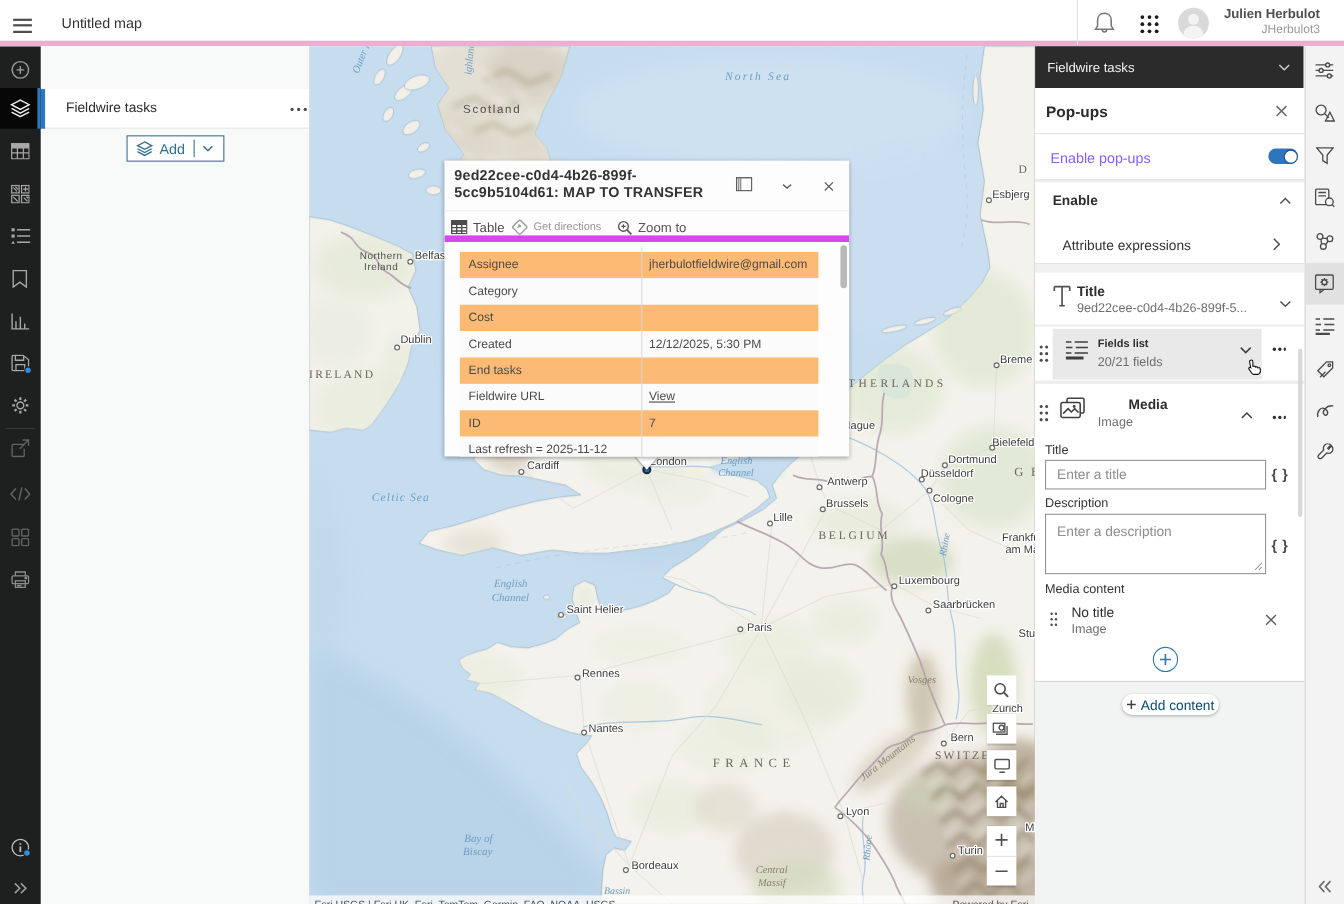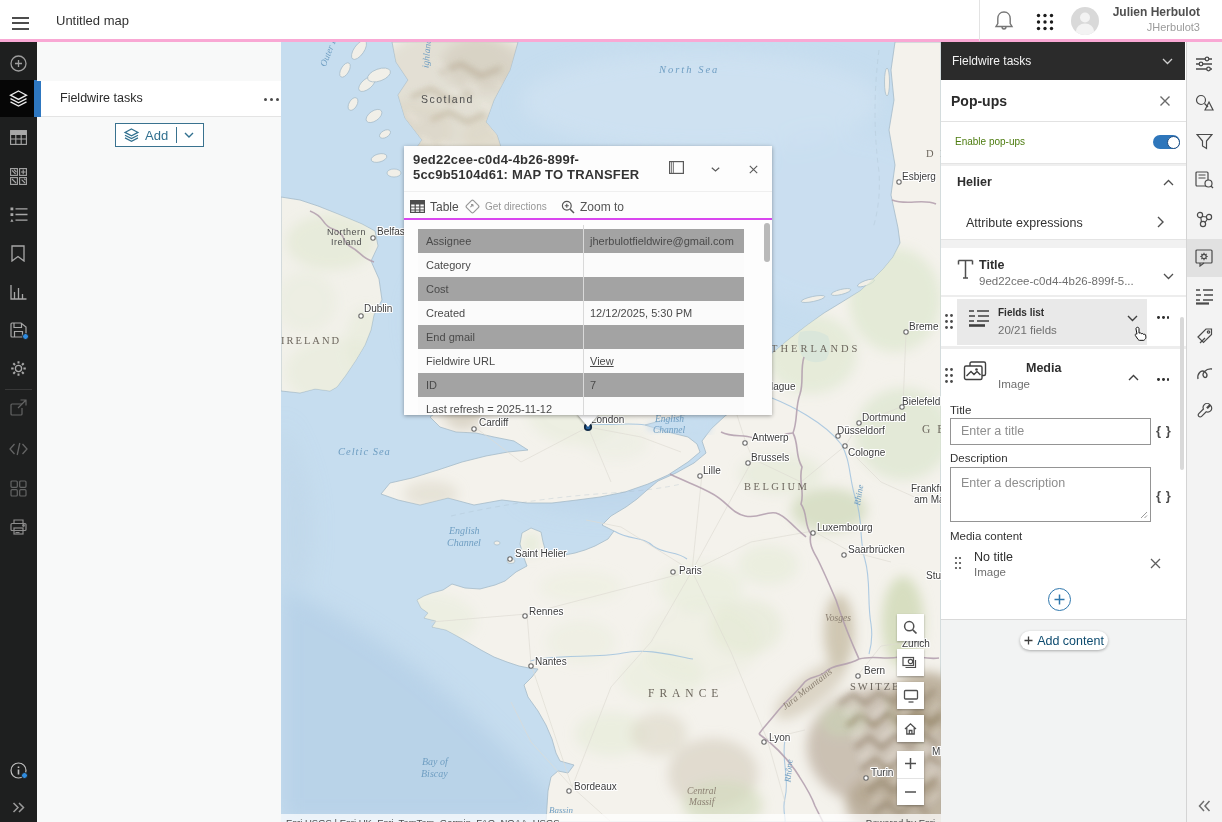--- a/index.html
+++ b/index.html
@@ -1,20 +1,20 @@
 <!DOCTYPE html>
 <html><head>
 <meta charset="utf-8">
 <style>
   * { margin:0; padding:0; box-sizing:border-box; }
   html,body { width:1222px; height:822px; overflow:hidden; font-family:"Liberation Sans", sans-serif; background:#fff; }
   .abs { position:absolute; }
   #stage { position:relative; width:1222px; height:822px; }
   
-  #topbar { left:0; top:0; width:1222px; height:42px; background:#fff; border-bottom:3px solid #f9a8d4; z-index:30; }
+  #topbar { left:0; top:0; width:1222px; height:42px; background:#fff; border-bottom:5px solid #f9a8d4; z-index:30; }
   #hamb div { width:17px; height:2px; background:#4d4d4d; margin:3.5px 0; }
   #titleTxt { left:56px; top:13px; font-size:13px; color:#323232; }
   #hdrDivider { left:979px; top:0; width:1px; height:41px; background:#e3e3e3; }
   #userName { right:22px; top:5px; text-align:right; }
   #userName .n { font-size:12px; color:#4f4f4f; font-weight:700; }
   #userName .u { font-size:11px; color:#9b9b9b; margin-top:2px; }
   #avatar { left:1071px; top:7px; width:28px; height:28px; border-radius:50%; background:#d9d9d9; overflow:hidden; }
   
   #leftrail { left:0; top:42px; width:37px; height:780px; background:#1e1f1f; z-index:20; }
   
@@ -31,25 +31,25 @@
   #addBtn .sep { width:1px; height:16px; background:#39728f; margin-left:8px; }
   
   #map { left:281px; top:42px; width:660px; height:780px; background:#c6ddef; overflow:hidden; z-index:1; }
   .mapbtn { position:absolute; width:27px; height:27px; background:#fff; box-shadow:0 1px 2px rgba(0,0,0,.3); display:flex; align-items:center; justify-content:center; z-index:6; }
   #attrib { left:0; top:772px; width:660px; height:8px; background:rgba(255,255,255,.72); z-index:7; overflow:hidden; }
   #attrib .l { position:absolute; left:5px; top:3px; font-size:9.5px; color:#4a4a4a; }
   #attrib .r { position:absolute; right:6px; top:3px; font-size:9.5px; color:#4a4a4a; }
   
   #popup { left:404px; top:146px; width:368px; height:269px; background:#fdfdfd; box-shadow:0 1px 4px rgba(0,0,0,.35); z-index:10; overflow:hidden; }
   #popup .ttl { position:absolute; left:9px; top:7px; width:320px; font-size:13px; line-height:14.5px; font-weight:700; color:#333; white-space:nowrap; letter-spacing:.2px; }
-  #pActions { position:absolute; left:0; top:45px; width:368px; height:29px; border-top:1px solid #efefef; border-bottom:2px solid #d946ef; display:flex; align-items:center; }
+  #pActions { position:absolute; left:0; top:45px; width:368px; height:29px; border-top:1px solid #efefef; border-bottom:6px solid #d946ef; display:flex; align-items:center; }
   #pActions .it { position:absolute; display:flex; align-items:center; font-size:12px; top:0; height:29px; }
   #pTable { position:absolute; left:14px; top:83px; width:326px; }
   #pTable .row { display:flex; height:24px; font-size:11px; color:#4a4a4a; align-items:center; }
-  #pTable .row.g { background:#a3a3a3; }
+  #pTable .row.g { background:#fdba74; }
   #pTable .row.w { background:#fbfbfb; }
   #pTable .c1 { width:164px; padding-left:8px; }
   #pTable .c2 { padding-left:8px; }
   #pColDiv { position:absolute; left:178.5px; top:79px; width:1px; height:190px; background:#d9d9d9; }
   #pScroll { position:absolute; left:360px; top:77px; width:6px; height:39px; background:#b9b9b9; border-radius:3px; }
   #pTail { position:absolute; left:577px; top:414px; width:0; height:0; border-left:11px solid transparent; border-right:11px solid transparent; border-top:13px solid #fdfdfd; filter:drop-shadow(0 1px 1px rgba(0,0,0,.4)); z-index:9; }
   
   #rightpanel { left:941px; top:42px; width:245px; height:780px; background:#fff; z-index:20; }
   #rpDark { left:0; top:0; width:244px; height:38px; background:#2b2b2b; color:#f3f3f3; }
   #rpDark .t { position:absolute; left:11px; top:12px; font-size:12px; }
@@ -621,21 +621,21 @@
         </div>
       <div class="row g">
           <span class="c1">Cost</span>
           <span class="c2"></span>
         </div>
       <div class="row w">
           <span class="c1">Created</span>
           <span class="c2">12/12/2025, 5:30 PM</span>
         </div>
       <div class="row g">
-          <span class="c1">End gmail</span>
+          <span class="c1">End tasks</span>
           <span class="c2"></span>
         </div>
       <div class="row w">
           <span class="c1">Fieldwire URL</span>
           <span class="c2"><u>View</u></span>
         </div>
       <div class="row g">
           <span class="c1">ID</span>
           <span class="c2">7</span>
         </div>
@@ -656,28 +656,28 @@
           <path d="M1 1 L5.5 5.5 L10 1" fill="none" stroke="#cfcfcf" stroke-width="1.3"></path>
         </svg>
     </div>
     <div id="rpHead" class="abs">
         <span class="t">Pop-ups</span>
       <svg class="abs" style="left:218px;top:15px" width="12" height="12">
           <path d="M1.5 1.5 L10.5 10.5 M10.5 1.5 L1.5 10.5" stroke="#6a6a6a" stroke-width="1.4"></path>
         </svg>
     </div>
 
-    <div class="abs" style="left:14px;top:94px;font-size:10px;color:#4d7c0f;">Enable pop-ups</div>
+    <div class="abs" style="left:14px;top:94px;font-size:13px;color:#8b5cf6;">Enable pop-ups</div>
     <div class="abs" style="left:212px;top:93px;width:27px;height:14px;border-radius:8px;background:#2e76bb;">
       <div class="abs" style="left:14px;top:0.5px;width:13px;height:13px;border-radius:50%;background:#fff;border:1.5px solid #1d4d82;"></div>
     </div>
     <div class="abs" style="left:0;top:121px;width:245px;height:3px;background:#efefef;border-top:1px solid #e4e4e4;"></div>
 
     <div class="abs" style="left:0;top:124px;width:245px;height:74px;background:#fff;border-bottom:1px solid #e4e4e4;">
-      <span class="abs" style="left:16px;top:9px;font-size:12.5px;font-weight:700;color:#2e2e2e;">Helier</span>
+      <span class="abs" style="left:16px;top:9px;font-size:12.5px;font-weight:700;color:#2e2e2e;">Enable</span>
       <svg class="abs" style="left:222px;top:13px" width="11" height="7">
           <path d="M1 6 L5.5 1.5 L10 6" fill="none" stroke="#4f4f4f" stroke-width="1.3"></path>
         </svg>
       <span class="abs" style="left:25px;top:50px;font-size:12.5px;color:#323232;">Attribute expressions</span>
       <svg class="abs" style="left:216px;top:50px" width="7" height="12">
           <path d="M1 1 L6 6 L1 11" fill="none" stroke="#4f4f4f" stroke-width="1.4"></path>
         </svg>
     </div>
     <div class="abs" style="left:0;top:198px;width:245px;height:8px;background:#f1f1f1;"></div>
 

